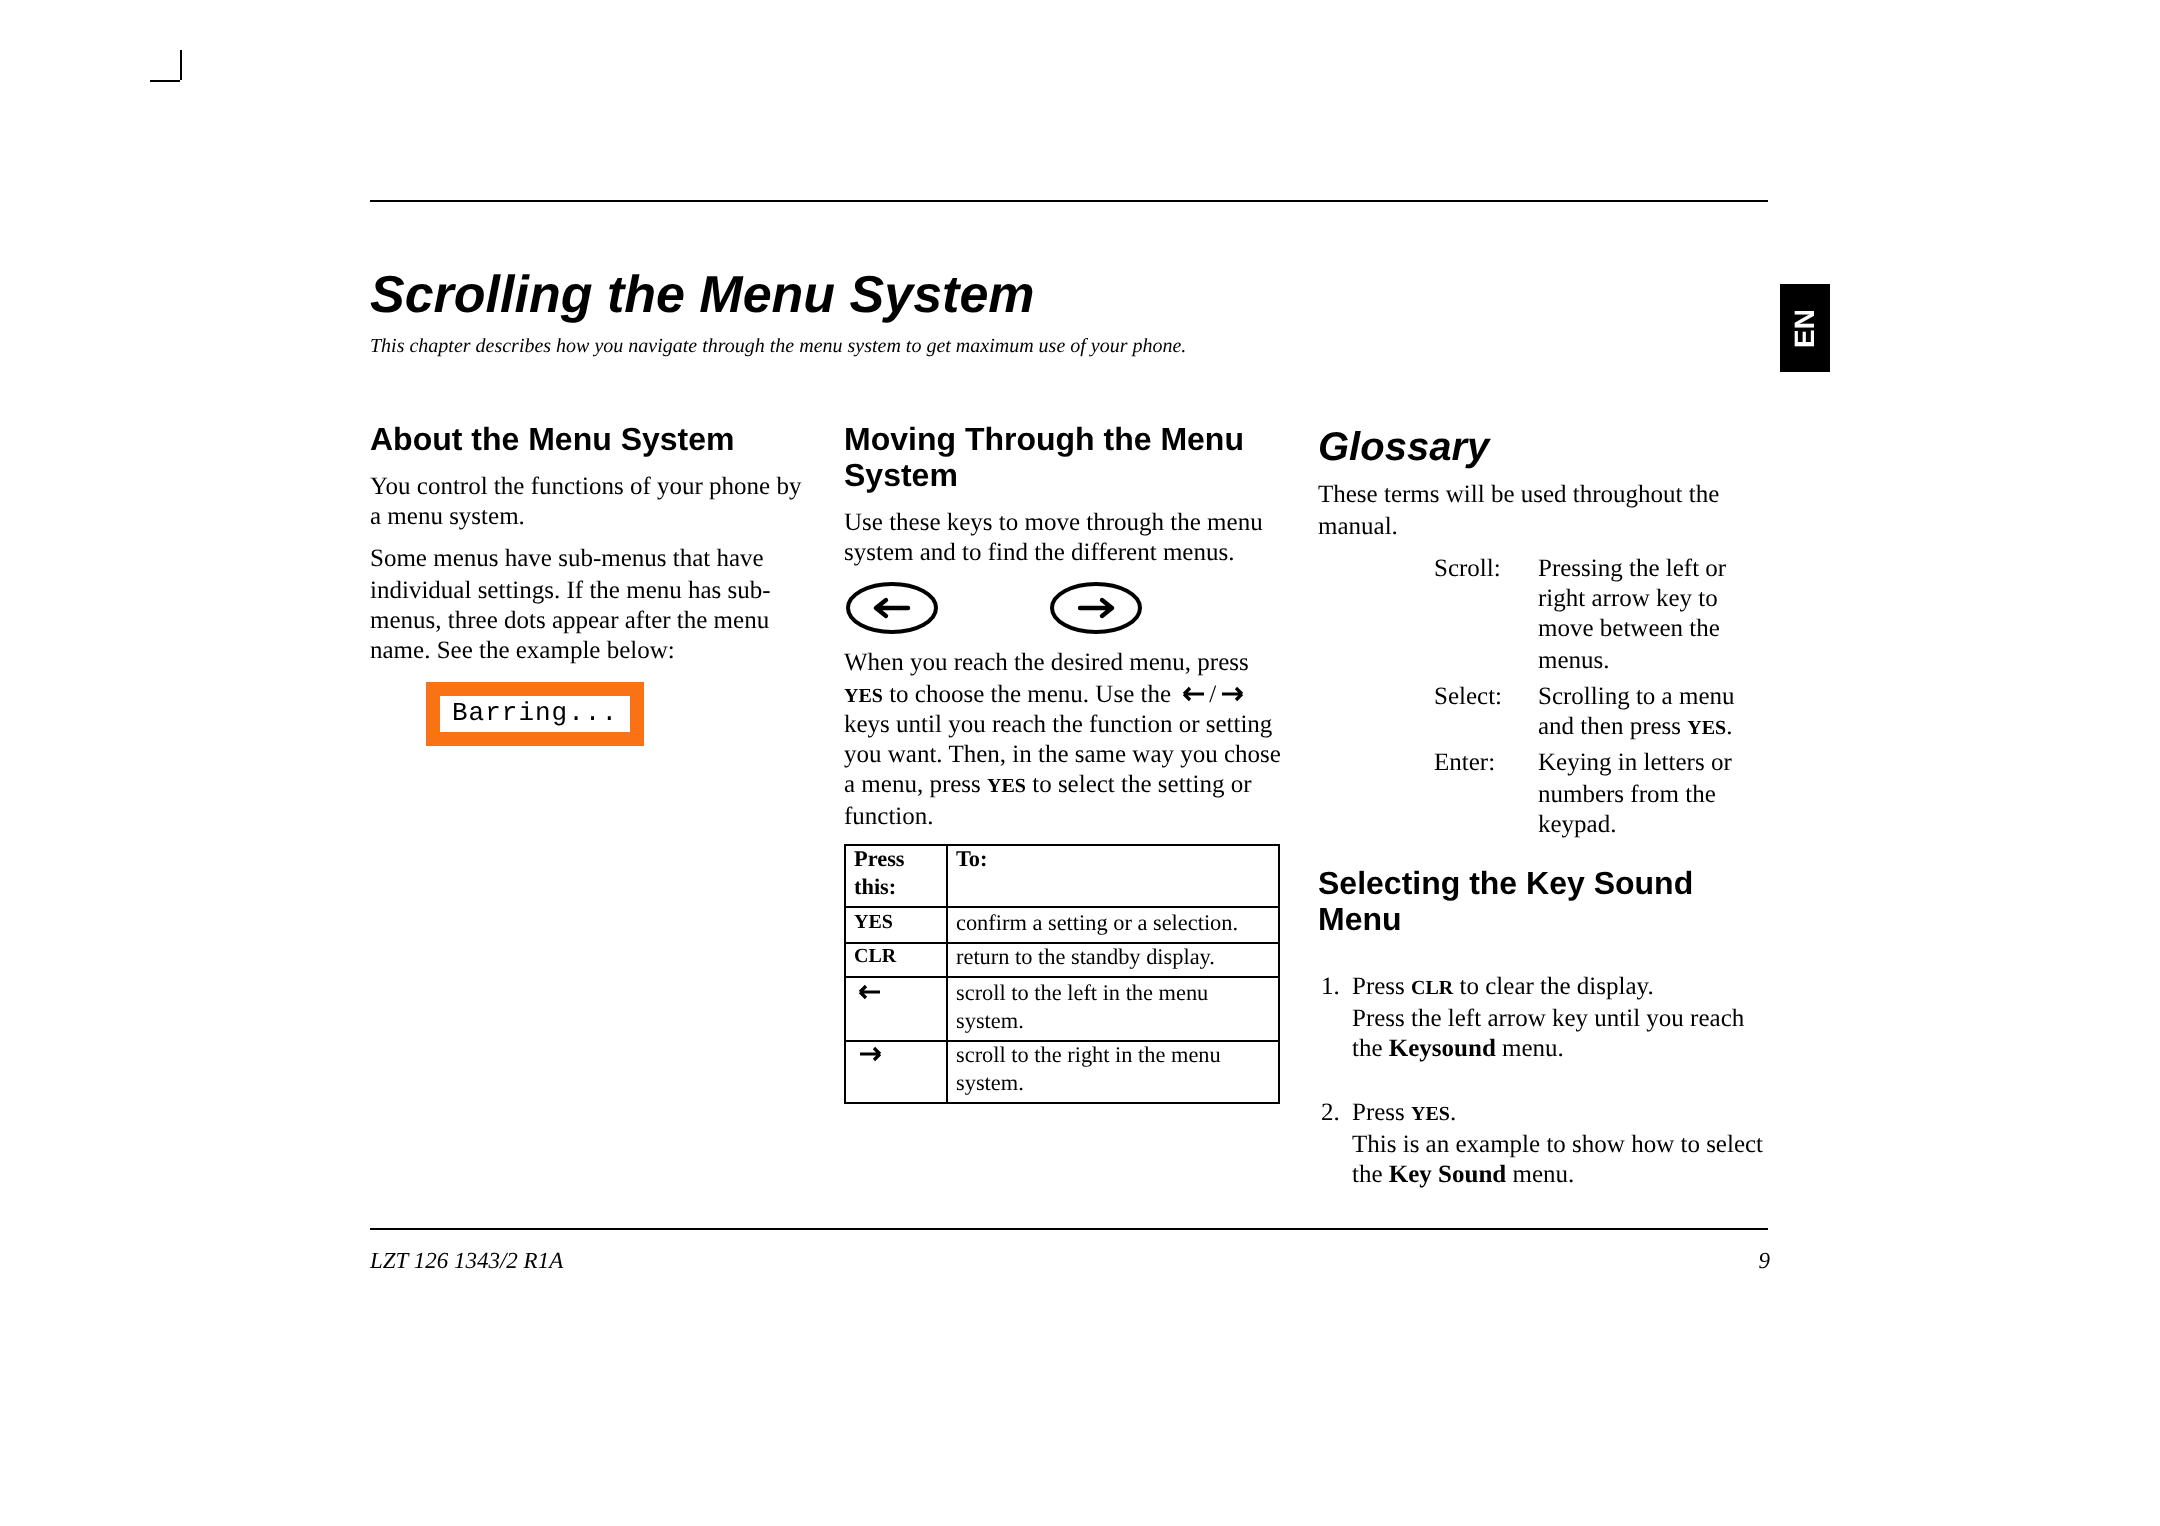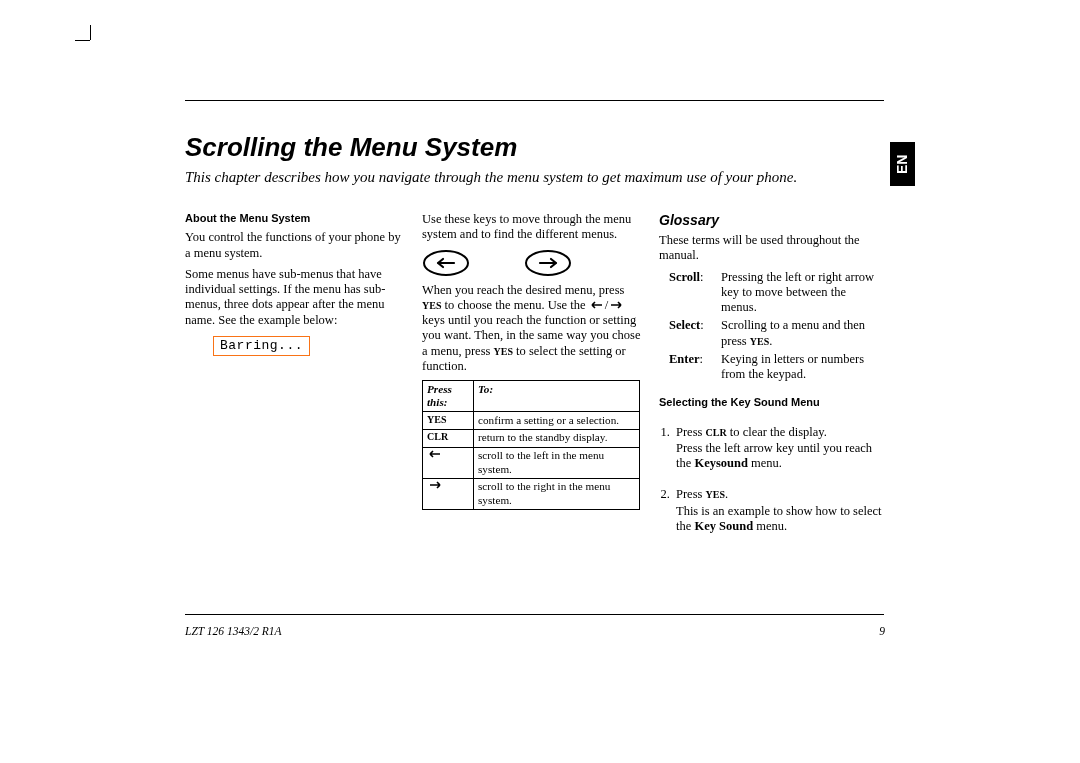--- a/index.html
+++ b/index.html
@@ -76,21 +76,21 @@
     font-style: italic;
     font-size: 26px;
   }
   .intro {
     position: absolute;
     left: 0;
     top: 168px;
     width: 665px;
     font-family: "Times New Roman", Times, serif;
     font-style: italic;
-    font-size: 15px;
+    font-size: 10px;
     line-height: 1.25;
   }
   .columns {
     position: absolute;
     left: 0;
     top: 212px;
     width: 699px;
     font-size: 12.5px;
     line-height: 1.22;
   }
@@ -98,34 +98,34 @@
     position: absolute;
     top: 0;
     width: 224px;
   }
   .col1 { left: 0; }
   .col2 { left: 237px; }
   .col3 { left: 474px; width: 225px; }
   h2 {
     font-family: Arial, Helvetica, sans-serif;
     font-weight: bold;
-    font-size: 11px;
+    font-size: 16px;
     margin: 0 0 6px 0;
     line-height: 1.12;
   }
   h3 {
     font-family: Arial, Helvetica, sans-serif;
     font-style: italic;
     font-weight: bold;
-    font-size: 14px;
+    font-size: 20px;
     margin: 0 0 4px 0;
   }
   p { margin: 0 0 6px 0; }
   .display-box {
-    border: 1px solid #f97316;
+    border: 7px solid #f97316;
     padding: 1px 6px;
     display: inline-block;
     font-family: "Courier New", monospace;
     font-size: 13px;
     letter-spacing: 0.5px;
     margin-left: 28px;
     margin-top: 2px;
   }
   .key-icons {
     margin: 4px 0 6px 0;
@@ -141,26 +141,25 @@
   }
   table.press th, table.press td {
     border: 1px solid #000;
     padding: 1.5px 4px;
     text-align: left;
     vertical-align: top;
   }
   table.press th {
     font-family: "Times New Roman", Times, serif;
     font-weight: bold;
-    font-style: italic;
   }
   .rowkey { font-weight: bold; font-size: 10px; width: 42px;}
   .smallcaps { font-size: 10px; font-weight:bold; }
   .glossary-row { display: flex; margin-bottom: 3px; font-size: 12.5px;}
-  .glossary-row .term { font-weight: bold; width: 46px; flex: none; }
+  .glossary-row .term { font-weight: normal; width: 46px; flex: none; margin-left: 48px; }
   .glossary-row .term::after { content: ":"; font-weight: normal;}
   .glossary-row .def { flex: 1; padding-left: 6px; }
   ol.steps { margin: 4px 0 0 0; padding-left: 14px; font-size: 12.5px;}
   ol.steps li { margin-bottom: 5px; padding-left: 3px; margin-top: 16px;}
   .sub { display:block; margin-left:0; margin-top:1px;}
   .footer-left {
     position: absolute;
     left: 0;
     top: 625px;
     font-style: italic;
@@ -191,20 +190,21 @@
   <div class="columns">
 
     <div class="col col1">
       <h2>About the Menu System</h2>
       <p>You control the functions of your phone by a menu system.</p>
       <p>Some menus have sub-menus that have individual settings. If the menu has sub-menus, three dots appear after the menu name. See the example below:</p>
       <div class="display-box">Barring...</div>
     </div>
 
     <div class="col col2">
+      <h2>Moving Through the Menu System</h2>
       <p>Use these keys to move through the menu system and to find the different menus.</p>
       <div class="key-icons">
         <svg width="48" height="28" viewBox="0 0 48 28">
           <ellipse cx="24" cy="14" rx="22" ry="12" fill="none" stroke="#000" stroke-width="2"></ellipse>
           <path d="M 32 14 L 16 14 M 16 14 L 21 10 M 16 14 L 21 18" stroke="#000" stroke-width="2.2" fill="none" stroke-linecap="round"></path>
         </svg>
         <span class="gap"></span>
         <svg width="48" height="28" viewBox="0 0 48 28">
           <ellipse cx="24" cy="14" rx="22" ry="12" fill="none" stroke="#000" stroke-width="2"></ellipse>
           <path d="M 16 14 L 32 14 M 32 14 L 27 10 M 32 14 L 27 18" stroke="#000" stroke-width="2.2" fill="none" stroke-linecap="round"></path>

